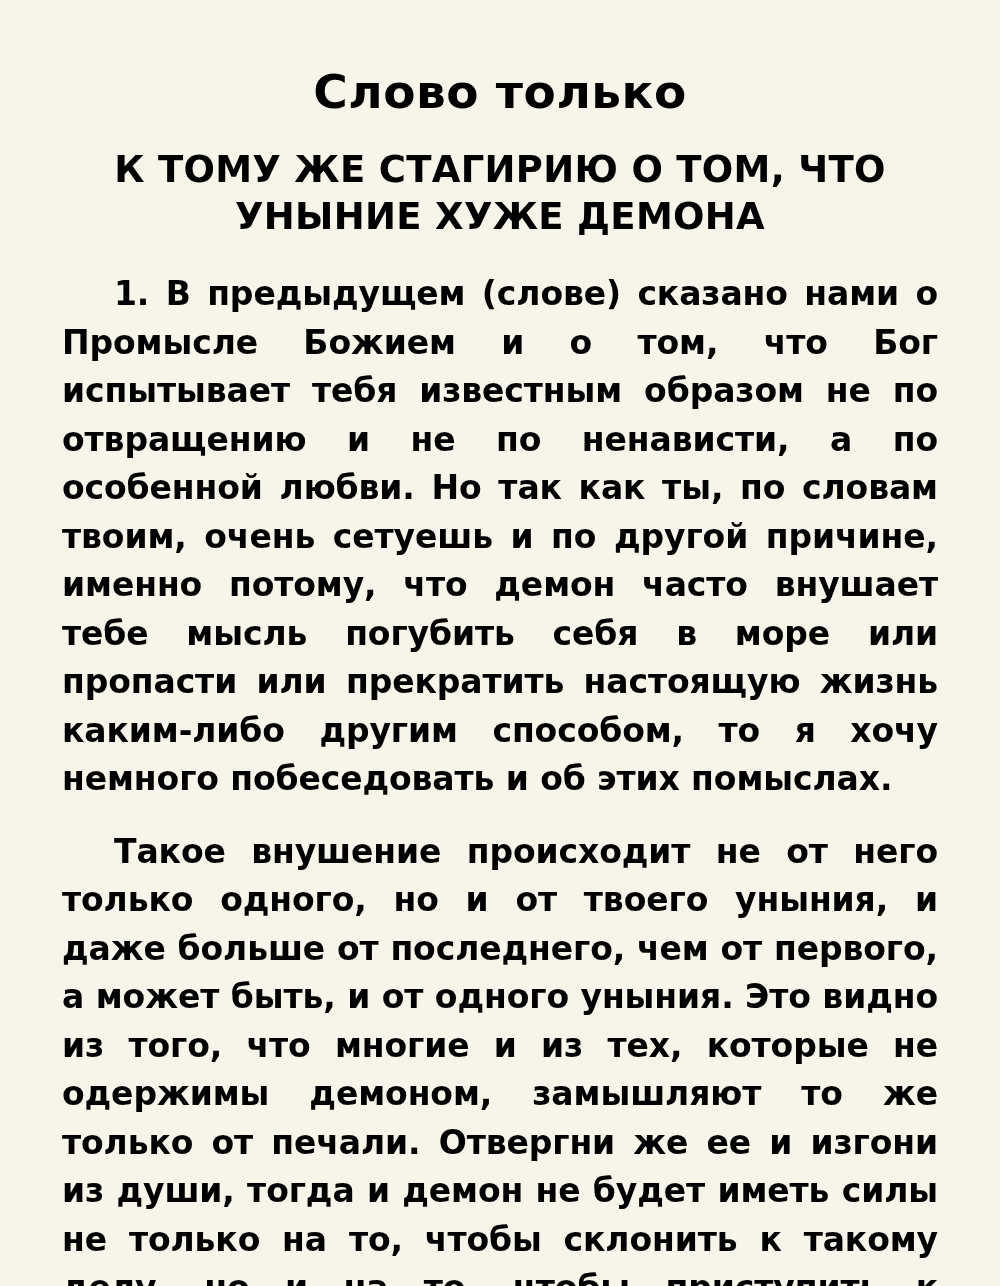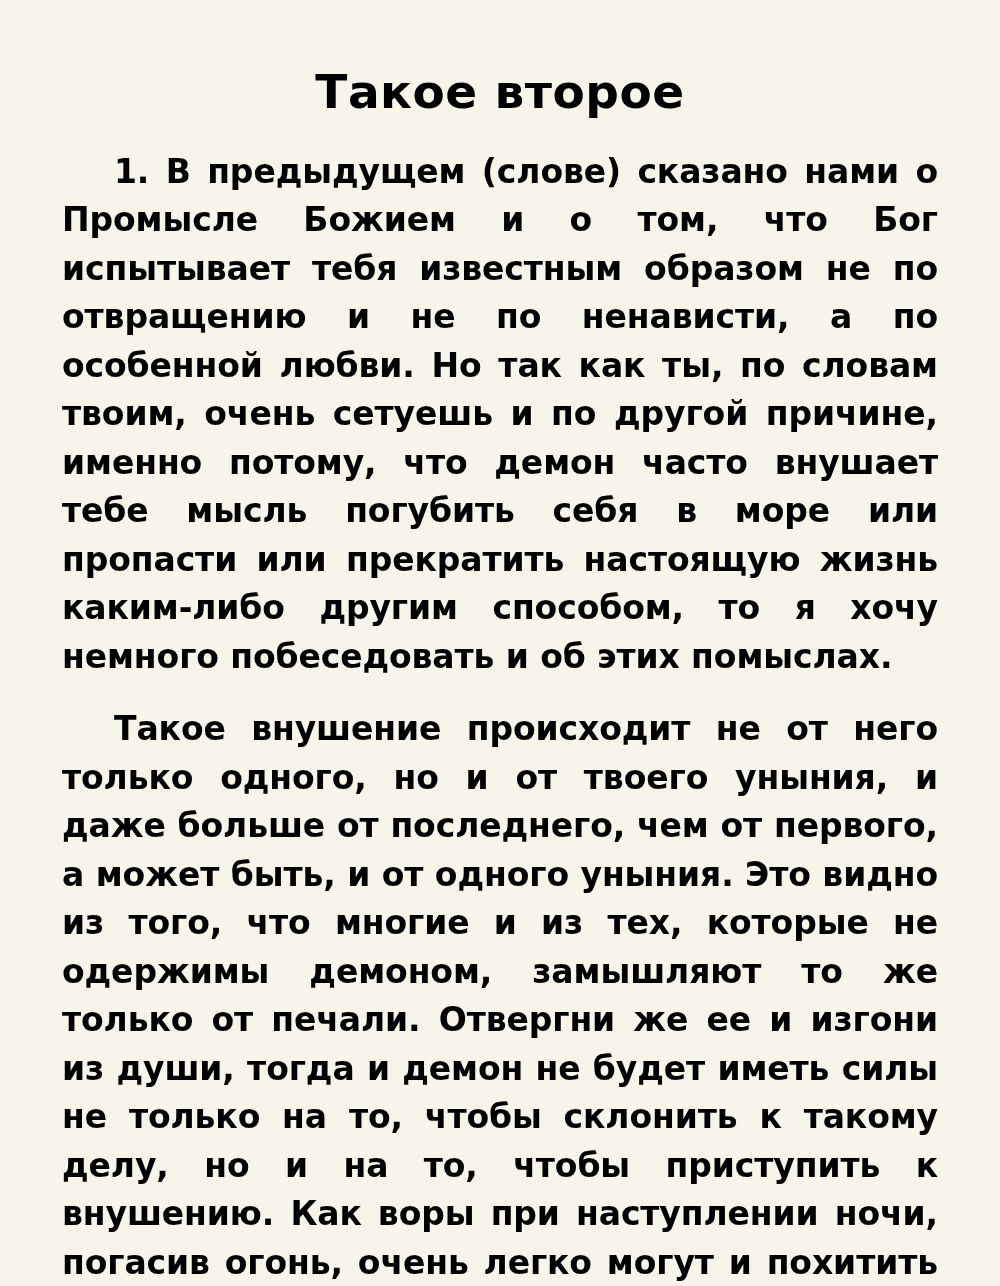--- a/index.html
+++ b/index.html
@@ -57,21 +57,22 @@
   }
   .num {
     font-weight: 800;
   }
 </style>
 </head>
 <body>
 
 <div class="page">
 
-  <h1 class="title">Такое второе</h1>
+  <h1 class="title">Слово только</h1>
 
+  <h2 class="subtitle">К ТОМУ ЖЕ СТАГИРИЮ О ТОМ, ЧТО УНЫНИЕ ХУЖЕ ДЕМОНА</h2>
 
   <div class="body-text">
     <p class="para"><span class="num">1.</span><span> В предыдущем (слове) сказано нами о Промысле Божием и о том, что Бог испытывает тебя известным образом не по отвращению и не по ненависти, а по особенной любви. Но так как ты, по словам твоим, очень сетуешь и по другой причине, именно потому, что демон часто внушает тебе мысль погубить себя в море или пропасти или прекратить настоящую жизнь каким-либо другим способом, то я хочу немного побеседовать и об этих помыслах.</span></p>
     <p class="para">Такое внушение происходит не от него только одного, но и от твоего уныния, и даже больше от последнего, чем от первого, а может быть, и от одного уныния. Это видно из того, что многие и из тех, которые не одержимы демоном, замышляют то же только от печали. Отвергни же ее и изгони из души, тогда и демон не будет иметь силы не только на то, чтобы склонить к такому делу, но и на то, чтобы приступить к внушению. Как воры при наступлении ночи, погасив огонь, очень легко могут и похитить имущество, и умертвить владельцев его, так теперь и демон, вместо ночи и мрака наведши уныние, старается похитить все охраняющие помыслы, чтобы, напав на душу, лишенную их и беспомощную, нанести ей бесчисленные раны. Когда же кто, рассеяв этот мрак надеждою на Бога и обратившись к солнцу правды, поспешит принять</p>
   </div>
 
 </div>
 
 </body></html>

